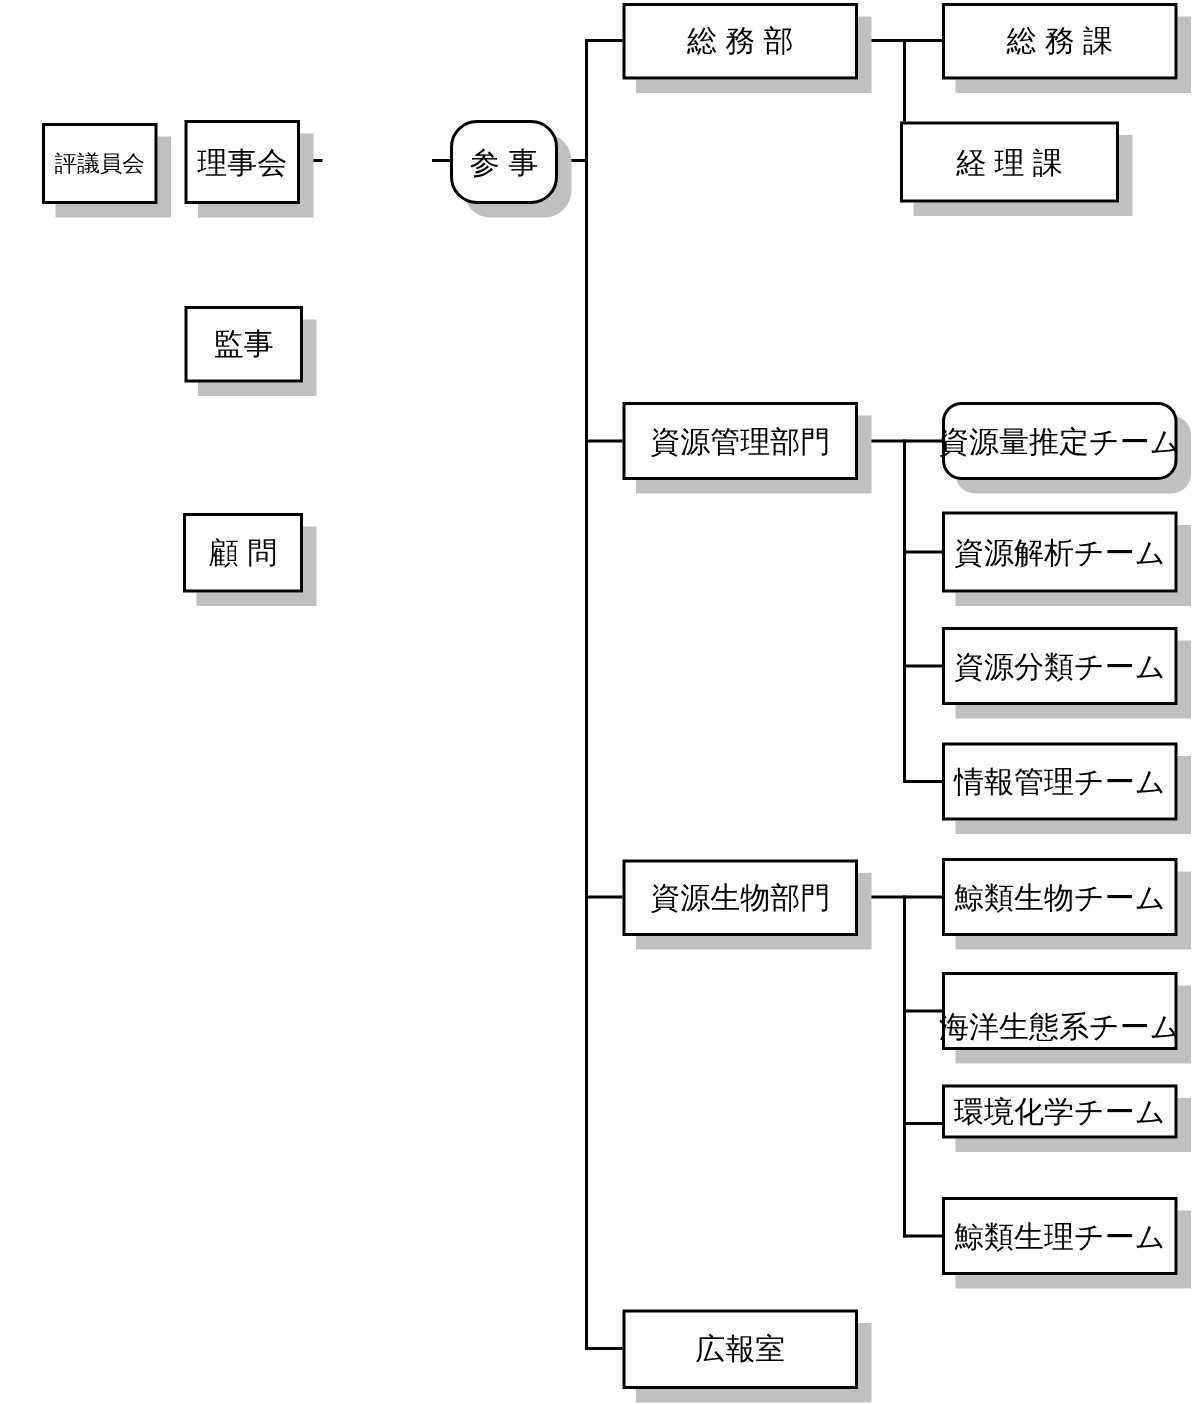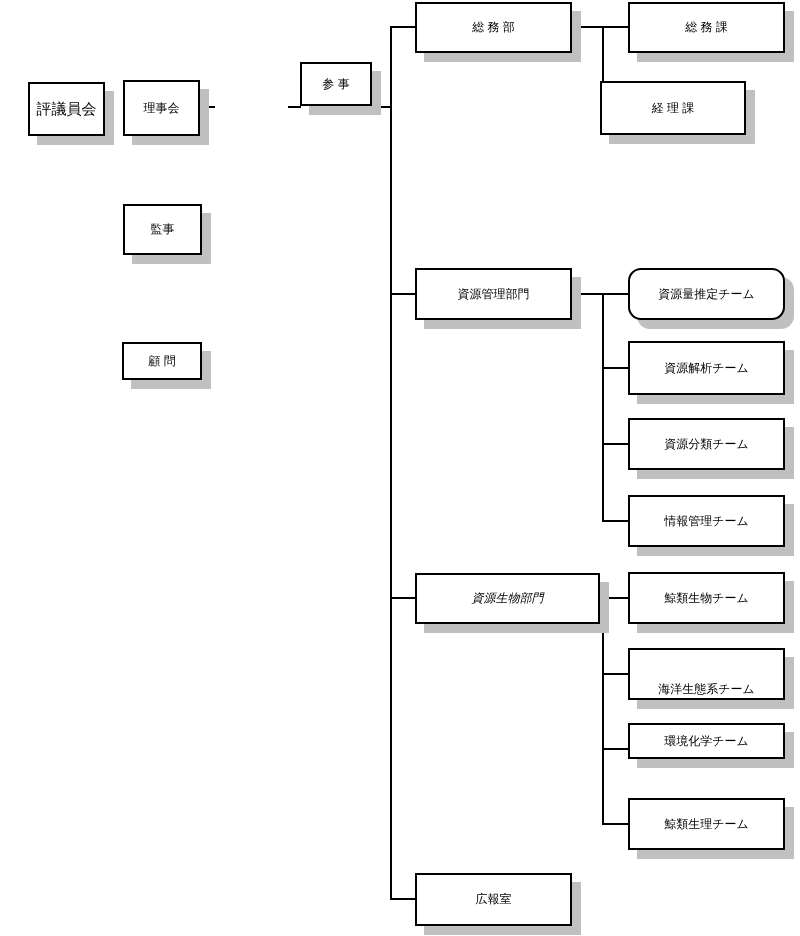--- a/index.html
+++ b/index.html
@@ -17,21 +17,21 @@
   }
   .node {
     position: absolute;
     box-sizing: border-box;
     background: #ffffff;
     border: 2px solid #000000;
     box-shadow: 9px 9px 0 #c0c0c0;
     display: flex;
     align-items: center;
     justify-content: center;
-    font-size: 12px;
+    font-size: 20px;
     color: #000000;
     white-space: nowrap;
     z-index: 2;
   }
   .node .label {
     display: block;
     text-align: center;
   }
   .hline, .vline {
     position: absolute;
@@ -71,37 +71,37 @@
   <div class="hline" style="left:602px;top:823px;width:27px;"></div>
 
   <div class="hline" style="left:390px;top:898px;width:26px;"></div>
 
   <div class="node" style="left:28px;top:82px;width:77px;height:54px;font-size:15px;">
     <span class="label">評議員会</span>
   </div>
   <div class="node" style="left:123px;top:80px;width:77px;height:56px;">
     <span class="label">理事会</span>
   </div>
-  <div class="node" style="left:300px;top:62px;width:72px;height:44px;">
+  <div class="node" style="left:300px;top:80px;width:72px;height:56px;border-radius:18px;">
     <span class="label">参 事</span>
   </div>
   <div class="node" style="left:123px;top:204px;width:79px;height:51px;">
     <span class="label">監事</span>
   </div>
-  <div class="node" style="left:122px;top:342px;width:80px;height:38px;">
+  <div class="node" style="left:122px;top:342px;width:80px;height:53px;">
     <span class="label">顧 問</span>
   </div>
 
   <div class="node" style="left:415px;top:2px;width:157px;height:51px;">
     <span class="label">総 務 部</span>
   </div>
   <div class="node" style="left:415px;top:268px;width:157px;height:52px;">
     <span class="label">資源管理部門</span>
   </div>
-  <div class="node" style="left:415px;top:573px;width:185px;height:51px;font-style:italic;">
+  <div class="node" style="left:415px;top:573px;width:157px;height:51px;">
     <span class="label">資源生物部門</span>
   </div>
   <div class="node" style="left:415px;top:873px;width:157px;height:53px;">
     <span class="label">広報室</span>
   </div>
 
   <div class="node" style="left:628px;top:2px;width:157px;height:51px;">
     <span class="label">総 務 課</span>
   </div>
   <div class="node" style="left:600px;top:81px;width:146px;height:54px;">

